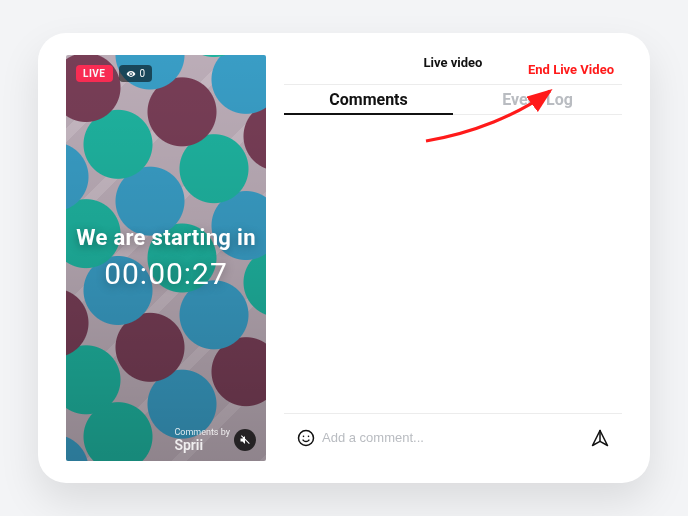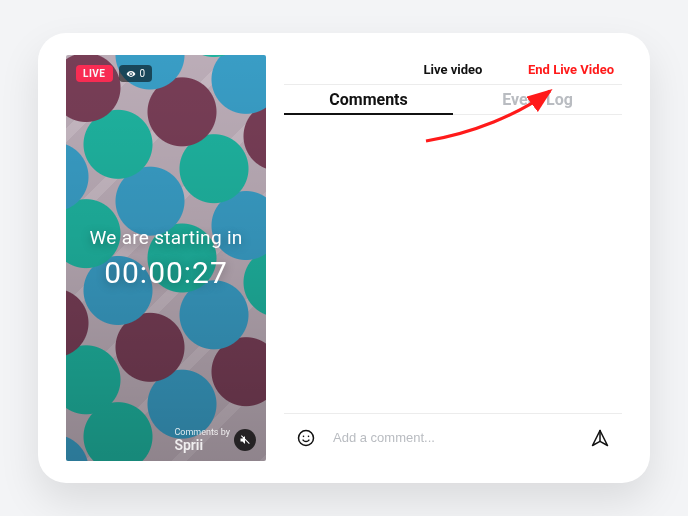--- a/index.html
+++ b/index.html
@@ -69,59 +69,59 @@
     background: rgba(0,0,0,0.55); color: #fff; font-size: 10px;
     padding: 3px 7px; border-radius: 4px; display: inline-flex; align-items: center; gap: 4px;
   }
   .viewers-badge svg { width: 10px; height: 10px; display: block; }
   .overlay {
     position: absolute; inset: 0; display: flex; flex-direction: column;
     align-items: center; justify-content: center; color: #fff;
     text-shadow: 0 2px 10px rgba(0,0,0,0.35);
     background: linear-gradient(180deg, rgba(0,0,0,0.02) 0%, rgba(0,0,0,0.10) 45%, rgba(0,0,0,0.25) 100%);
   }
-  .overlay .line1 { font-size: 19px; font-weight: 400; letter-spacing: 0.3px; }
+  .overlay .line1 { font-size: 22px; font-weight: 700; letter-spacing: 0.3px; }
   .overlay .line2 { font-size: 30px; font-weight: 400; margin-top: 6px; letter-spacing: 1px; text-align: right; }
   .mute-btn {
     position: absolute; right: 10px; bottom: 10px; width: 22px; height: 22px;
     border-radius: 50%; background: rgba(0,0,0,0.75); display: flex;
     align-items: center; justify-content: center; cursor: pointer;
   }
   .mute-btn svg { width: 12px; height: 12px; fill: #fff; }
   .powered {
     position: absolute; right: 36px; bottom: 8px; color: rgba(255,255,255,0.85);
     font-size: 9px; line-height: 1.1; text-align: left;
   }
   .powered .brand { font-size: 14px; font-weight: 600; }
 
   
   .right-col { flex: 1 1 auto; display: flex; flex-direction: column; min-width: 0; }
   .header {
-    display: flex; align-items: center; justify-content: center;
+    display: flex; align-items: flex-start; justify-content: center;
     height: 30px; position: relative; border-bottom: 1px solid #ececec;
   }
   .header .title { font-size: 13px; font-weight: 700; color: #111; }
   .end-btn {
     position: absolute; right: 8px; top: 0; height: 30px; line-height: 30px;
     font-size: 13px; font-weight: 700; color: #ff1a1a; cursor: pointer; user-select: none;
   }
   .tabs { display: flex; height: 30px; border-bottom: 1px solid #ececec; }
   .tab {
     flex: 1 1 50%; text-align: center; font-size: 16px; line-height: 30px;
     font-weight: 700; color: #b9bcc1; cursor: pointer; position: relative;
   }
   .tab.active { color: #111; }
   .tab.active::after {
     content: ""; position: absolute; left: 0; right: 0; bottom: -1px;
     height: 2px; background: #111;
   }
   .comments-area { flex: 1 1 auto; }
   .composer {
     border-top: 1px solid #ececec; height: 48px; display: flex;
-    align-items: center; gap: 13px; padding: 0 8px;
+    align-items: center; gap: 2px; padding: 0 8px;
   }
   .emoji-btn, .send-btn {
     width: 28px; height: 28px; display: flex; align-items: center; justify-content: center;
     cursor: pointer; color: #111;
   }
   .emoji-btn svg, .send-btn svg { display: block; }
   .comment-input {
     flex: 1 1 auto; border: none; outline: none; font-size: 13px;
     color: #111; background: transparent;
   }

